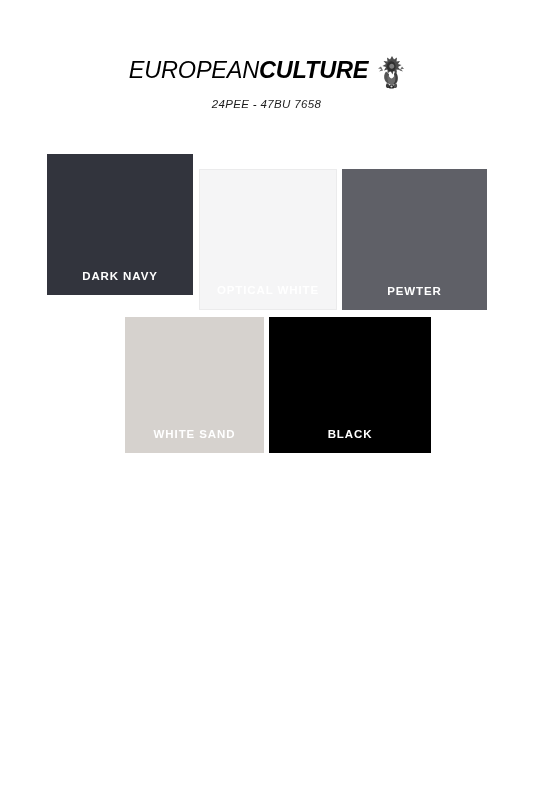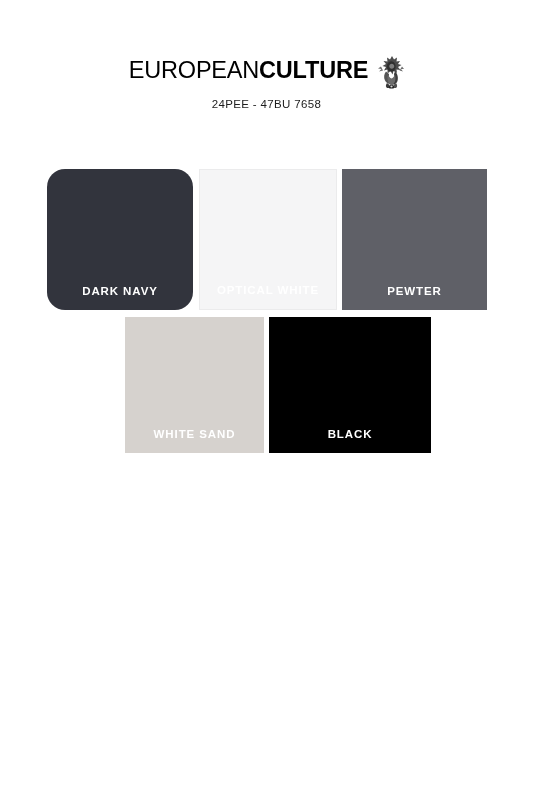--- a/index.html
+++ b/index.html
@@ -30,20 +30,21 @@
     width: 533px;
     text-align: center;
   }
 
   .brand-lockup {
     display: inline-flex;
     align-items: center;
     justify-content: center;
     gap: 9px;
     white-space: nowrap;
+    font-style: italic;
   }
 
   .brand-wordmark {
     font-family: "Liberation Sans", sans-serif;
     font-size: 23.5px;
     line-height: 1;
     color: #000000;
     letter-spacing: -0.2px;
   }
   .brand-wordmark .w-light {
@@ -61,20 +62,21 @@
     position: relative;
     top: 1px;
   }
 
   .style-code {
     margin-top: 10px;
     font-size: 11.5px;
     font-weight: 400;
     color: #1d1d1d;
     letter-spacing: 0.35px;
+    font-style: italic;
   }
 
   
   .swatches {
     position: absolute;
     left: 0;
     top: 0;
     width: 533px;
     height: 800px;
   }
@@ -93,21 +95,21 @@
     text-align: center;
     font-size: 11.5px;
     font-weight: 700;
     letter-spacing: 0.9px;
     padding-bottom: 13px;
     user-select: none;
   }
 
   
   .sw-dark-navy {
-    left: 47px;  top: 169px;  width: 146px; height: 141px; border-radius: 18px;
+    left: 47px;  top: 154px;  width: 146px; height: 141px;
   }
   .sw-optical-white {
     left: 199px; top: 169px;  width: 138px; height: 141px;
     border: 1px solid #ebebec;
   }
   .sw-pewter {
     left: 342px; top: 169px;  width: 145px; height: 141px;
   }
 
   

